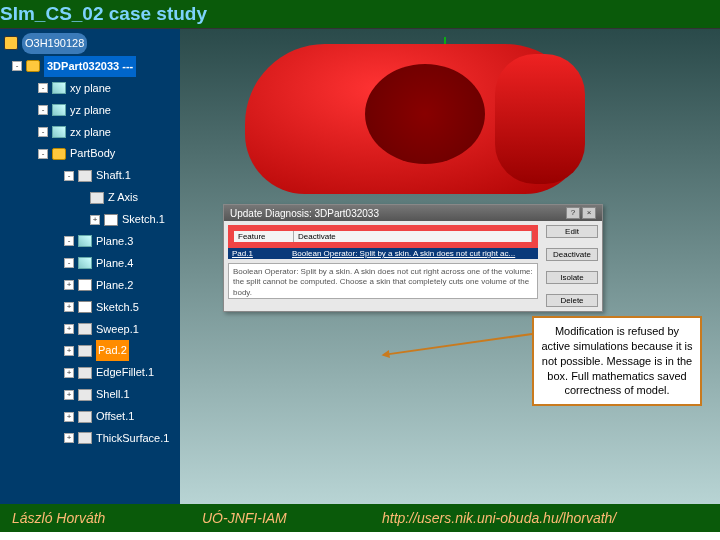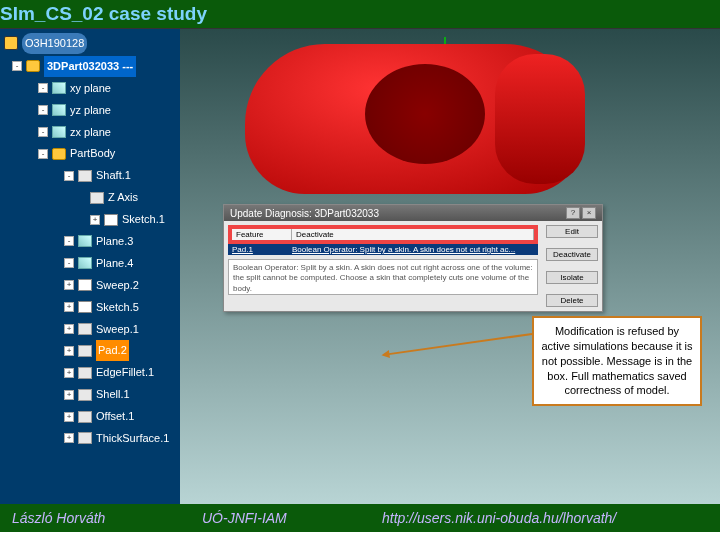--- a/index.html
+++ b/index.html
@@ -24,30 +24,30 @@
   .part3d { position: absolute; top: 5px; left: 5px; right: 5px; height: 165px; }
   .red-shape { position: absolute; background: #d00; border-radius: 50%; }
   .dialog { position: absolute; top: 175px; left: 15px; width: 380px; background: #e8e8e8; border: 1px solid #888; font-size: 9px; box-shadow: 2px 2px 4px rgba(0,0,0,0.3); margin-left: 28px; }
   .dlg-title { background: linear-gradient(#777,#555); color: #fff; padding: 2px 6px; display: flex; justify-content: space-between; align-items: center; font-size: 10px; }
   .dlg-title .ctrls { display: flex; gap: 2px; }
   .dlg-title .ctrls div { width: 14px; height: 12px; background: #ccc; border: 1px solid #888; text-align: center; line-height: 10px; font-size: 8px; color: #333; }
   .dlg-body { display: flex; }
   .dlg-left { flex: 1; padding: 4px; }
   .dlg-right { width: 60px; padding: 4px; display: flex; flex-direction: column; gap: 10px; }
   .dlg-right button { font-size: 8px; padding: 1px 2px; background: #ddd; border: 1px solid #999; }
-  .dlg-headers { display: flex; background: #f4f4f4; border: 4px solid #ef4444; font-size: 8px; }
+  .dlg-headers { display: flex; background: #f4f4f4; border: 6px solid #ef4444; font-size: 8px; }
   .dlg-headers div { padding: 1px 4px; border-right: 1px solid #aaa; }
   .dlg-row { display: flex; background: #0a3a7a; color: #fff; font-size: 8px; }
   .dlg-row div { padding: 1px 4px; white-space: nowrap; overflow: hidden; text-decoration: underline; }
   .dlg-msg { margin-top: 4px; background: #fff; border: 1px solid #aaa; padding: 3px 4px; font-size: 8px; line-height: 1.3; color: #555; height: 36px; }
   .annotation { position: absolute; right: 18px; top: 287px; width: 170px; background: #fff; border: 2px solid #c97a1e; padding: 6px; font-size: 11px; text-align: center; line-height: 1.35; }
   .ann-line { position: absolute; top: 304px; right: 188px; width: 150px; height: 2px; background: #c97a1e; transform: rotate(-8deg); transform-origin: right center; }
   .ann-line::before { content: ""; position: absolute; left: -6px; top: -3px; border: 4px solid transparent; border-right: 8px solid #c97a1e; }
   .gizmo { position: absolute; top: 6px; left: 250px; width: 30px; height: 30px; }
-  .footer { background: #0a5a0a; color: #c4b5fd; display: flex; align-items: center; padding: 6px 12px; font-size: 14px; gap: 40px; }
+  .footer { background: #0a5a0a; color: #fdba74; display: flex; align-items: center; padding: 6px 12px; font-size: 14px; gap: 40px; }
   .footer .f1 { width: 150px; font-style: italic; }
   .footer .f2 { width: 140px; font-style: italic; }
   .footer .f3 { flex: 1; font-style: italic; }
 </style>
 </head>
 <body>
 
 <div class="header">SIm_CS_02 case study</div>
 
 <div class="main">
@@ -106,21 +106,21 @@
             <span>Plane.3</span>
           </div>
         <div class="tree-item">
             <span class="exp">-</span>
             <span class="icon ic-plane"></span>
             <span>Plane.4</span>
           </div>
         <div class="tree-item">
             <span class="exp">+</span>
             <span class="icon ic-sketch"></span>
-            <span>Sweep.2</span>
+            <span>Plane.2</span>
           </div>
         <div class="tree-item">
             <span class="exp">+</span>
             <span class="icon ic-sketch"></span>
             <span>Sketch.5</span>
           </div>
         <div class="tree-item">
             <span class="exp">+</span>
             <span class="icon ic-feat"></span>
             <span>Sweep.1</span>

